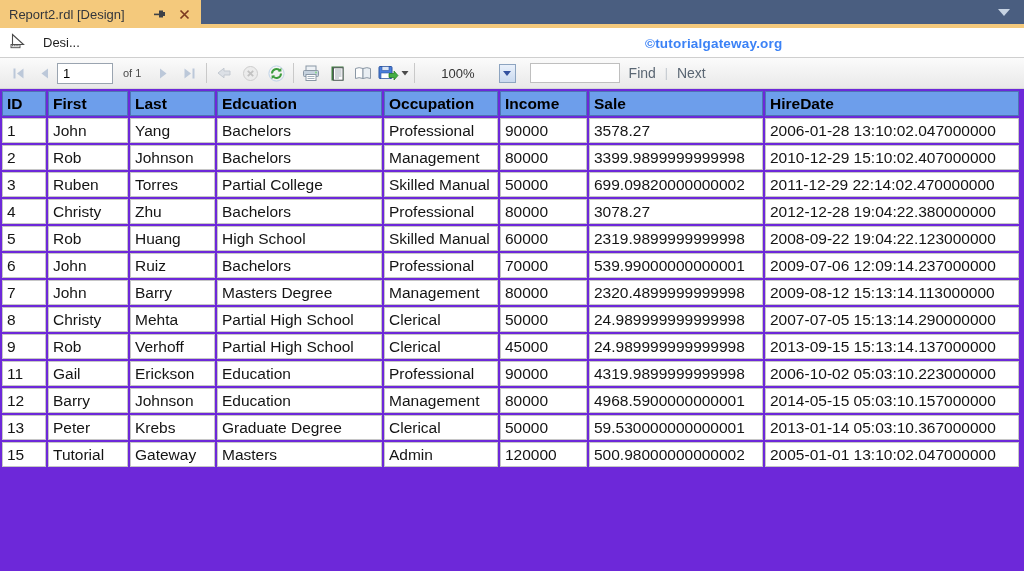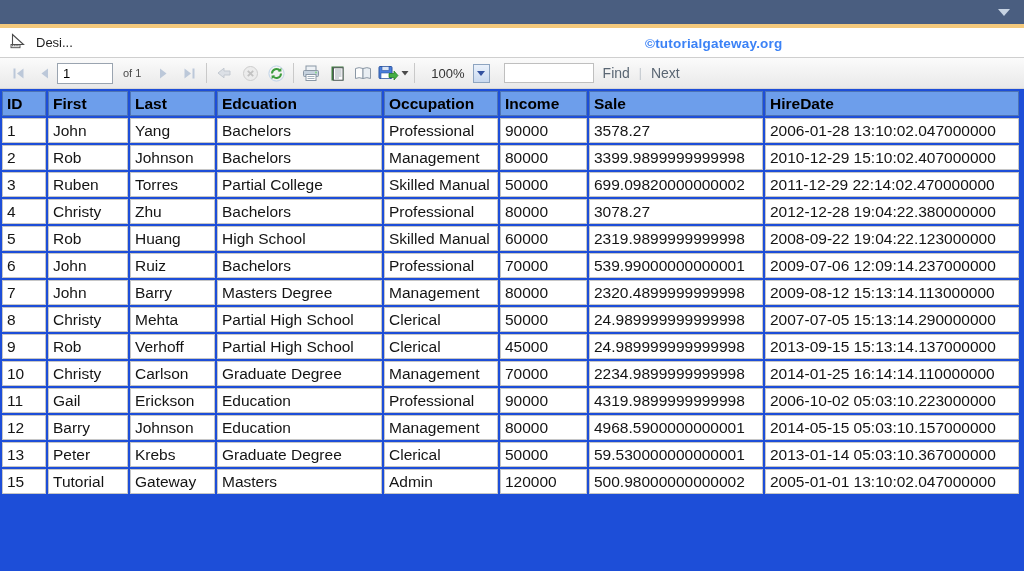--- a/index.html
+++ b/index.html
@@ -12,61 +12,76 @@
   .doc-tab { position:absolute; left:0; top:0; width:201px; height:28px; background:#F4C97C;
              display:flex; align-items:center; padding:0 9px; gap:8px; cursor:default; }
   .doc-tab-title { font-size:13px; color:#33363C; flex:1; white-space:nowrap; }
   .tab-icon-btn { width:16px; height:16px; display:flex; align-items:center; justify-content:center; }
   .tb-caret { position:absolute; right:14px; top:9px; width:0; height:0;
               border-left:6px solid transparent; border-right:6px solid transparent; border-top:7px solid #C7D3E3; }
 
   
   .doc-tabs { height:30px; background:#fff; position:relative; display:flex; align-items:stretch;
               border-bottom:1px solid #CFCFCF; }
-  .view-tab { display:flex; align-items:center; gap:9px; padding:0 10px; font-size:13px; cursor:default;text-align:right; }
+  .view-tab { display:flex; align-items:center; gap:16px; padding:0 10px; font-size:13px; cursor:default;text-align:right; }
   .view-tab.design { color:#1E1E1E; background:#fff; }
   .view-tab.preview { background:#1B75D1; color:#fff; }
   .watermark { position:absolute; left:645px; top:50%; transform:translateY(-50%);
                font-weight:bold; font-size:13.5px; color:#3b82f6; letter-spacing:.2px; }
 
   
   .toolbar { height:31px; background:linear-gradient(#FBFBFB,#E9E9E9); border-bottom:1px solid #D6D6D6;
              display:flex; align-items:center; padding:0 5px; }
   .tbtn { width:26px; height:24px; display:flex; align-items:center; justify-content:center; cursor:default; }
   .sep { width:1px; height:20px; background:#C9C9C9; margin:0 4px; }
   .page-input { width:56px; height:21px; border:1px solid #9AA4B0; font-size:13px; padding:0 5px;
                 font-family:"Liberation Sans",sans-serif; }
   .of-label { font-size:11px; color:#4A4A4A; margin:0 9px 0 10px; }
-  .zoom-combo { display:flex; align-items:flex-end; margin-left:6px; }
+  .zoom-combo { display:flex; align-items:flex-end; margin-left:16px;gap:16px; }
   .zoom-value { font-size:13px; color:#333; padding:2px 8px 2px 6px; }
   .zoom-drop { width:17px; height:19px; background:linear-gradient(#EAF1FB,#C9D9EF); border:1px solid #8DA4C0;
                display:flex; align-items:center; justify-content:center; }
   .zoom-drop .caret { width:0; height:0; border-left:4px solid transparent; border-right:4px solid transparent;
                       border-top:5px solid #33519F; }
   .find-input { width:90px; height:20px; border:1px solid #BFBFBF; background:#fff; margin-left:14px;
                 font-family:"Liberation Sans",sans-serif; font-size:13px; padding:0 4px; }
   .find-label, .next-label { font-size:14px; color:#5A6673; margin:0 9px; cursor:default; }
   .fn-sep { color:#C0C6CC; font-size:12px; }
 
   
-  .report-area { background:#1d4ed8; height:482px; overflow:hidden; }
+  .report-area { background:#6d28d9; height:482px; overflow:hidden; }
   table.report { border-collapse:separate; border-spacing:2px; table-layout:fixed; width:1019px; }
   table.report th { background:#6D9EEB; border:1px solid #4E74B4; font-size:15.5px; font-weight:bold;
                     text-align:left; padding:0 0 0 4px; height:25px; color:#000;
                     white-space:nowrap; overflow:hidden; }
   table.report td { background:#fff; border:1px solid #C6C6C6; font-size:15.5px; padding:0 0 0 4px;
                     height:25px; color:#141414; white-space:nowrap; overflow:hidden; }
   col.c0{width:44px} col.c1{width:80px} col.c2{width:85px} col.c3{width:165px}
   col.c4{width:114px} col.c5{width:87px} col.c6{width:174px} col.c7{width:254px}
 </style>
 </head>
 <body>
 
 <div class="title-bar">
   <div class="gold-strip"></div>
+  <div class="doc-tab">
+    <span class="doc-tab-title">Report2.rdl [Design]</span>
+    <span class="tab-icon-btn">
+      <svg width="14" height="14" viewBox="0 0 14 14">
+        <rect x="6" y="3.5" width="4" height="7" fill="#3E4146"></rect>
+        <rect x="10" y="5" width="2" height="4" fill="#3E4146"></rect>
+        <rect x="1" y="6.6" width="5" height="1.6" fill="#3E4146"></rect>
+      </svg>
+    </span>
+    <span class="tab-icon-btn">
+      <svg width="11" height="11" viewBox="0 0 11 11">
+        <path d="M1.5 1.5 L9.5 9.5 M9.5 1.5 L1.5 9.5" stroke="#7C3A20" stroke-width="1.7" fill="none"></path>
+      </svg>
+    </span>
+  </div>
   <span class="tb-caret"></span>
 </div>
 
 <div class="doc-tabs">
   <div class="view-tab design">
     <span>
       <svg width="17" height="16" viewBox="0 0 17 16">
         <path d="M2.5 1.5 L13.5 11.5 L2.5 11.5 Z" fill="#FDFDFD" stroke="#4A4A4A" stroke-width="1.1"></path>
         <rect x="1" y="11.5" width="9" height="3.2" fill="#E8E8E8" stroke="#4A4A4A" stroke-width="0.9"></rect>
         <path d="M2.5 12 v1.2 M4.3 12 v1.2 M6.1 12 v1.2 M7.9 12 v1.2" stroke="#4A4A4A" stroke-width="0.8"></path>
@@ -279,30 +294,20 @@
           <td>9</td>
           <td>Rob</td>
           <td>Verhoff</td>
           <td>Partial High School</td>
           <td>Clerical</td>
           <td>45000</td>
           <td>24.989999999999998</td>
           <td>2013-09-15 15:13:14.137000000</td>
         </tr>
         <tr>
-          <td>10</td>
-          <td>Christy</td>
-          <td>Carlson</td>
-          <td>Graduate Degree</td>
-          <td>Management</td>
-          <td>70000</td>
-          <td>2234.9899999999998</td>
-          <td>2014-01-25 16:14:14.110000000</td>
-        </tr>
-        <tr>
           <td>11</td>
           <td>Gail</td>
           <td>Erickson</td>
           <td>Education</td>
           <td>Professional</td>
           <td>90000</td>
           <td>4319.9899999999998</td>
           <td>2006-10-02 05:03:10.223000000</td>
         </tr>
         <tr>

